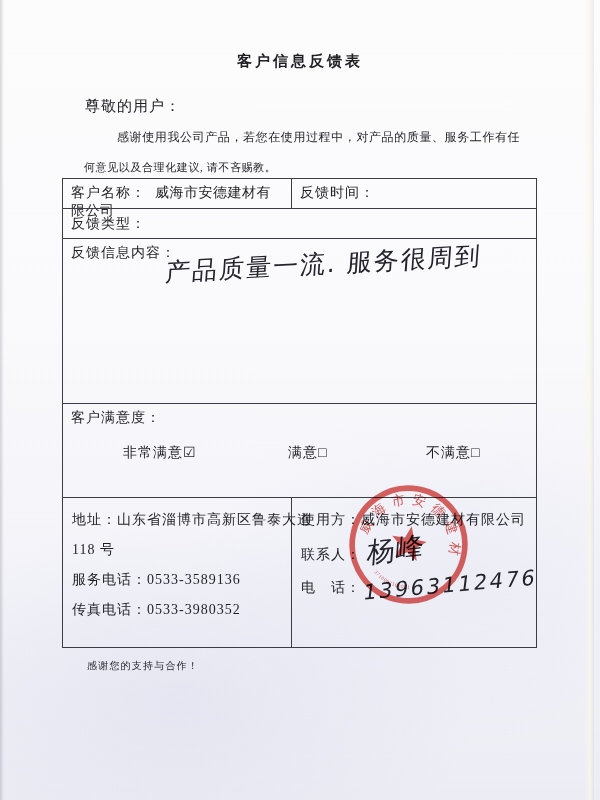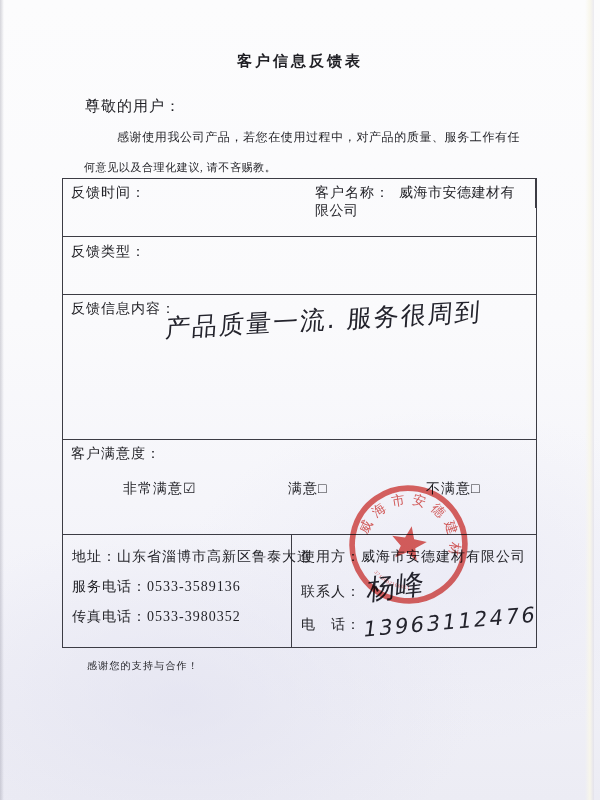--- a/index.html
+++ b/index.html
@@ -31,21 +31,21 @@
   .intro-line2 { position: absolute; left: 84px; top: 160px; font-size: 11px; letter-spacing: .6px; }
   .closing { position: absolute; left: 87px; top: 659px; font-size: 10px; letter-spacing: 1.2px; }
 
   .form-table {
     position: absolute; left: 62px; top: 178px; width: 475px; height: 470px;
     border: 1.6px solid #3c3c44;
     display: flex; flex-direction: column;
     font-size: 14px; letter-spacing: 1px;
   }
   .t-row { position: relative; display: flex; }
-  .t-row + .t-row { border-top: 1.4px solid #3c3c44; margin-top: 28px; }
+  .t-row + .t-row { border-top: 1.4px solid #3c3c44; }
   .r1 { height: 29px; }
   .r2 { height: 30px; }
   .r3 { height: 165px; }
   .r4 { height: 94px; }
   .r5 { flex: 1; }
   .cell { padding: 5px 8px; }
   .cell-left { width: 229px; border-right: 1.4px solid #3c3c44; }
   .cell-right { flex: 1; }
   .lbl { letter-spacing: 1px; }
   .val { margin-left: 9px; letter-spacing: .5px; }
@@ -92,25 +92,25 @@
 <div class="paper-crease-right"></div>
 
 <div class="title">客户信息反馈表</div>
 <div class="greeting">尊敬的用户：</div>
 <div class="intro-line1">感谢使用我公司产品，若您在使用过程中，对产品的质量、服务工作有任</div>
 <div class="intro-line2">何意见以及合理化建议, 请不吝赐教。</div>
 
 <div class="form-table">
 
   <div class="t-row r1">
+    <div class="cell cell-left">
+      <span class="lbl">客户名称：</span><span class="val">威海市安德建材有限公司</span>
+    </div>
     <div class="cell cell-right">
       <span class="lbl">反馈时间：</span><span class="val"></span>
-    </div>
-    <div class="cell cell-left">
-      <span class="lbl">客户名称：</span><span class="val">威海市安德建材有限公司</span>
     </div>
   </div>
 
   <div class="t-row r2">
     <div class="cell">
       <span class="lbl">反馈类型：</span>
     </div>
   </div>
 
   <div class="t-row r3">
@@ -127,20 +127,21 @@
         <span class="sat-opt o0">非常满意☑</span>
         <span class="sat-opt o1">满意□</span>
         <span class="sat-opt o2">不满意□</span>
       </span>
     </div>
   </div>
 
   <div class="t-row r5">
     <div class="cell-left info-lines">
       <div class="line"><span class="lbl">地址：</span><span>山东省淄博市高新区鲁泰大道</span></div>
+      <div class="line">118 号</div>
       <div class="line"><span class="lbl">服务电话：</span><span>0533-3589136</span></div>
       <div class="line"><span class="lbl">传真电话：</span><span>0533-3980352</span></div>
     </div>
     <div class="cell-right info-lines">
       <div class="line"><span class="lbl">使用方：</span><span>威海市安德建材有限公司</span></div>
       <div class="line"><span class="lbl">联系人：</span><span class="hand hand-name">杨峰</span></div>
       <div class="line"><span class="lbl">电　话：</span><span class="hand hand-phone">13963112476</span></div>
     </div>
   </div>
 

